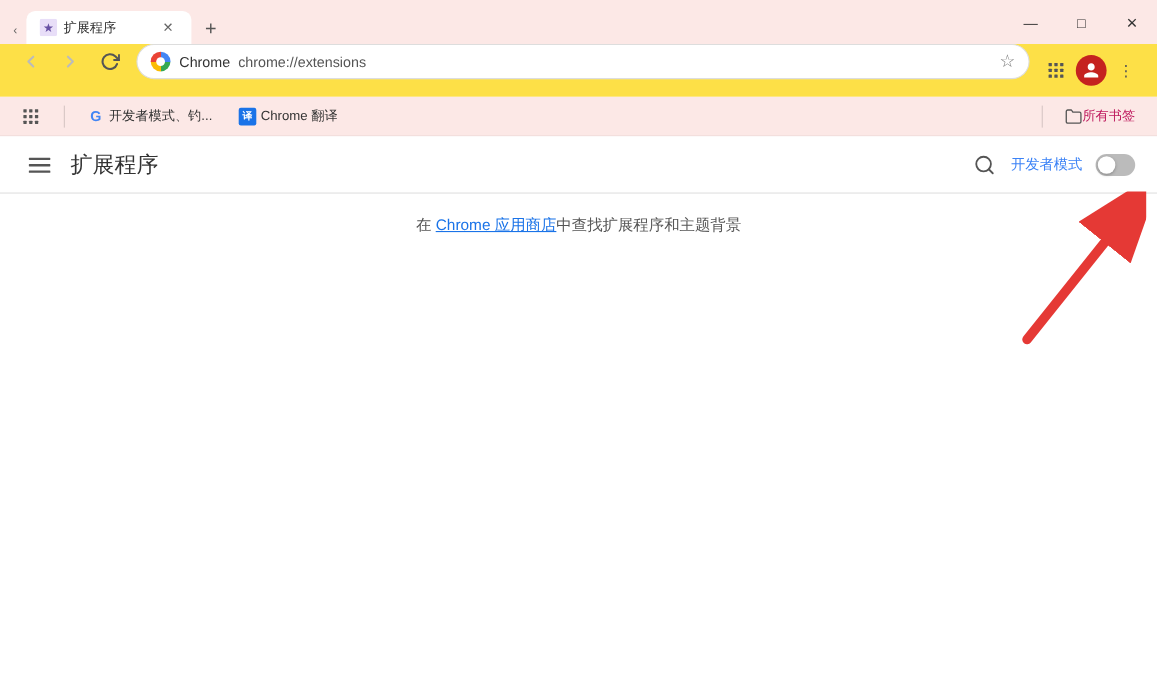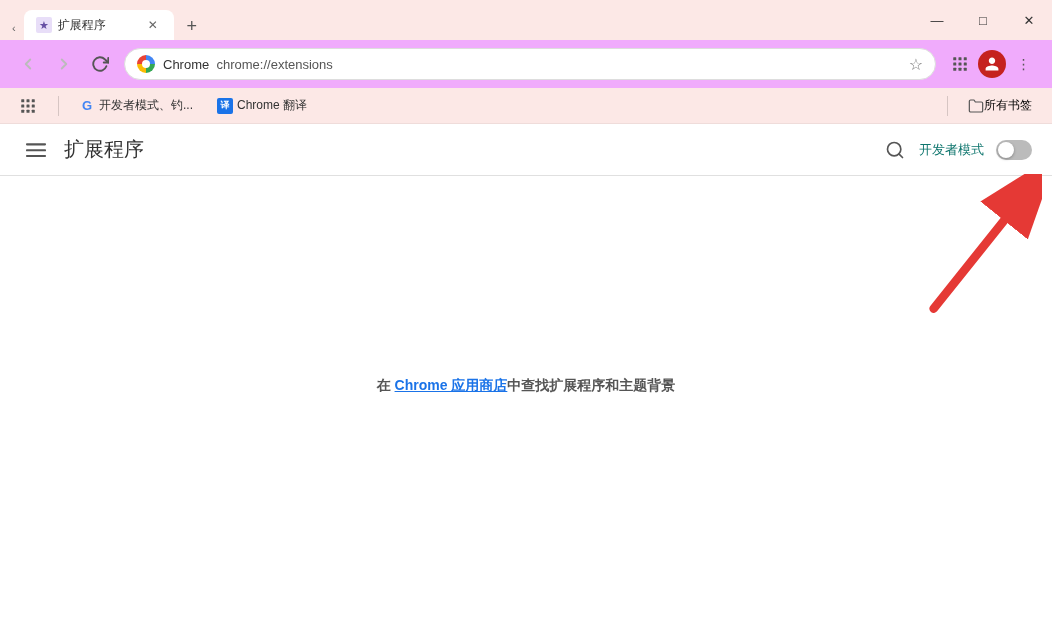--- a/index.html
+++ b/index.html
@@ -91,24 +91,23 @@
       justify-content: center;
       border-radius: 50%;
       font-size: 18px;
       color: #555;
       cursor: pointer;
       margin-left: 4px;
     }
 
     
     .toolbar {
-      background: #f0abfc;
+      background: #fde047;
       height: 48px;
       display: flex;
-      align-items: center;
       padding: 0 12px;
       gap: 4px;
     }
     .nav-btn {
       width: 32px;
       height: 32px;
       display: flex;
       align-items: center;
       justify-content: center;
       border-radius: 50%;
@@ -226,21 +225,21 @@
       font-size: 13px;
       font-weight: bold;
       color: #4285f4;
     }
     .bookmark-all {
       margin-left: auto;
       display: flex;
       align-items: center;
       gap: 0;
       font-size: 12px;
-      color: #000000;
+      color: #be185d;
       cursor: pointer;
       padding: 4px 8px;
       border-radius: 4px;
     }
 
     
     .page-content {
       background: #fff;
       flex: 1;
       height: calc(632px - 40px - 36px - 48px - 36px);
@@ -284,21 +283,21 @@
       display: flex;
       align-items: center;
       justify-content: center;
       cursor: pointer;
       border-radius: 50%;
       font-size: 16px;
       color: #555;
     }
     .dev-mode-label {
       font-size: 13px;
-      color: #0f766e;
+      color: #3b82f6;
       margin-right: 4px;
     }
     .toggle-switch {
       width: 36px;
       height: 20px;
       background: #bbb;
       border-radius: 10px;
       position: relative;
       cursor: pointer;
     }
@@ -311,25 +310,23 @@
       border-radius: 50%;
       top: 2px;
       left: 2px;
       box-shadow: 0 1px 3px rgba(0,0,0,0.3);
       transition: left 0.2s;
     }
 
     
     .ext-body {
       display: flex;
-      align-items: center;
       justify-content: center;
       height: calc(632px - 40px - 36px - 48px - 36px - 52px);
       padding: 20px;
-      font-weight: bold;
     }
     .empty-message {
       font-size: 14px;
       color: #555;
       text-align: center;
     }
     .empty-message a {
       color: #1a73e8;
       text-decoration: underline;
     }

